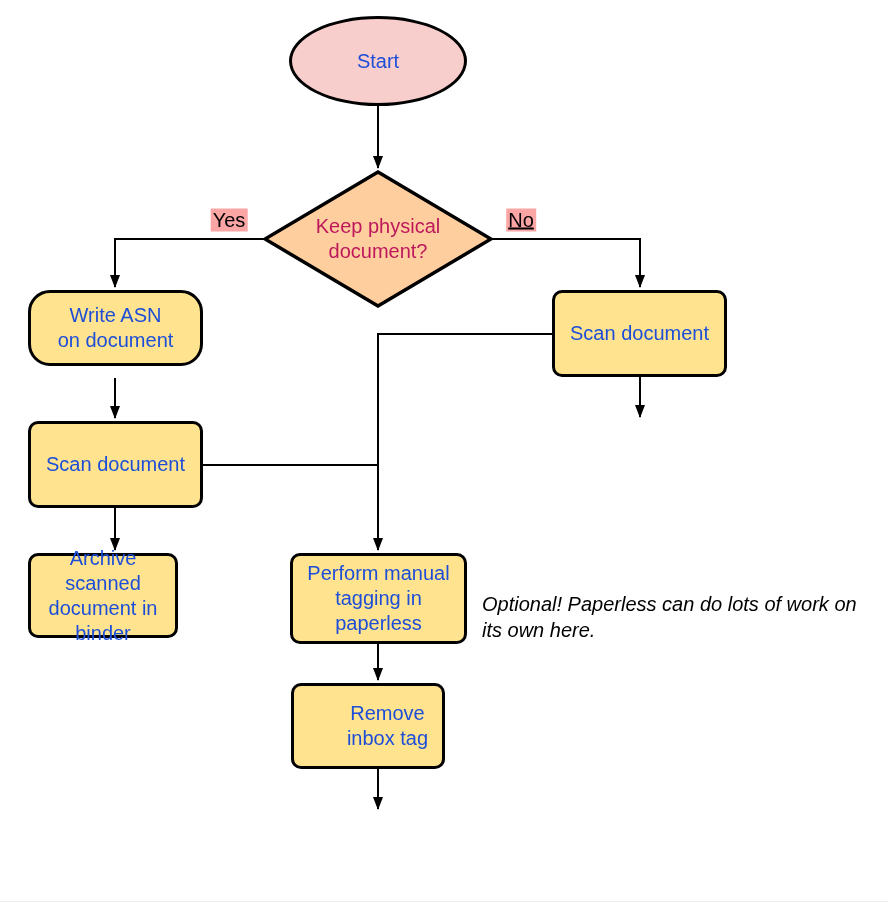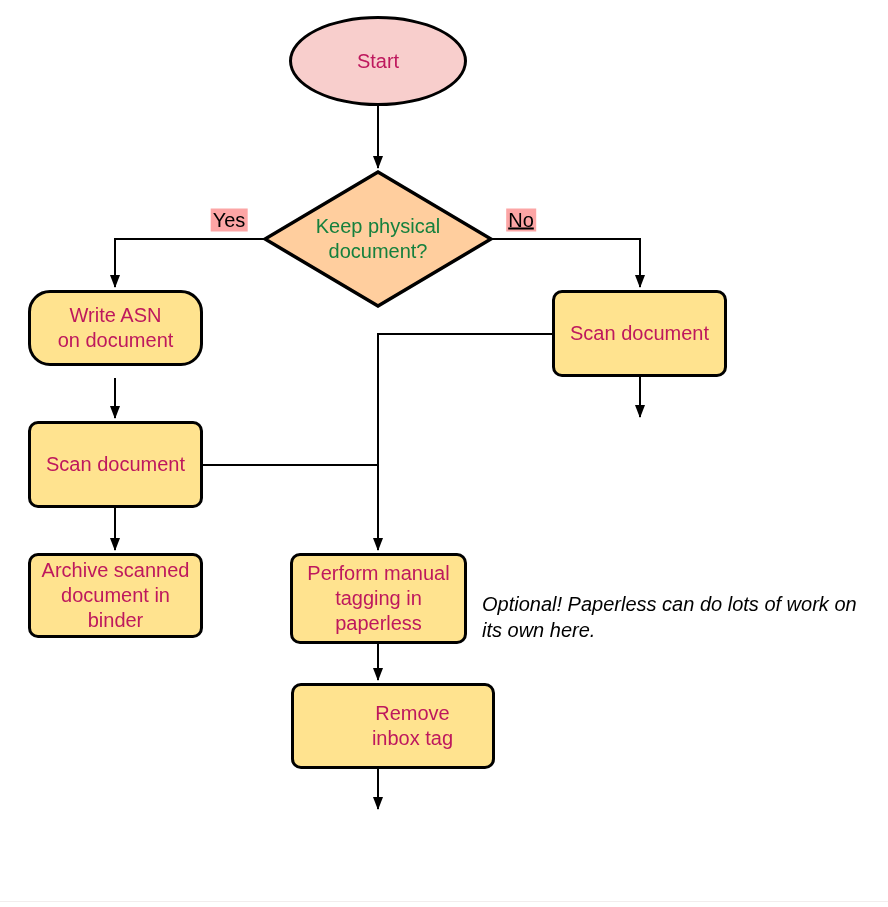--- a/index.html
+++ b/index.html
@@ -21,21 +21,21 @@
     width: 888px;
     height: 907px;
   }
   .node {
     position: absolute;
     display: flex;
     align-items: center;
     justify-content: center;
     box-sizing: border-box;
     text-align: center;
-    color: #be185d;
+    color: #1d4ed8;
     font-size: 20px;
     line-height: 25px;
     white-space: pre-line;
   }
   .terminal {
     background: #f8cecc;
     border: 3.5px solid #000000;
     border-radius: 50%;
   }
   .process {
@@ -46,21 +46,21 @@
   .decision-wrap {
     position: absolute;
   }
   .decision-label {
     position: absolute;
     left: 0; top: 0; right: 0; bottom: 0;
     display: flex;
     align-items: center;
     justify-content: center;
     text-align: center;
-    color: #15803d;
+    color: #be185d;
     font-size: 20px;
     line-height: 25px;
     white-space: pre-line;
   }
   .edge-label {
     position: absolute;
     transform: translate(-50%, -50%);
     color: #000000;
     font-size: 20px;
     background: #fca5a5;
@@ -124,38 +124,38 @@
 
   <div class="node process" style="left:28px; top:290px; width:175px; height:76px;border-radius:22px;">
     <span>Write ASN
 on document</span>
   </div>
 
   <div class="node process" style="left:28px; top:421px; width:175px; height:87px;">
     <span>Scan document</span>
   </div>
 
-  <div class="node process" style="left:28px; top:553px; width:175px; height:85px;">
+  <div class="node process" style="left:28px; top:553px; width:150px; height:85px;">
     <span>Archive scanned
 document in
 binder</span>
   </div>
 
   <div class="node process" style="left:552px; top:290px; width:175px; height:87px;">
     <span>Scan document</span>
   </div>
 
 
   <div class="node process" style="left:290px; top:553px; width:177px; height:91px;">
     <span>Perform manual
 tagging in
 paperless</span>
   </div>
 
-  <div class="node process" style="left:291px; top:683px; width:204px; height:86px;padding-left:39px;">
+  <div class="node process" style="left:291px; top:683px; width:154px; height:86px;padding-left:39px;">
     <span>Remove
 inbox tag</span>
   </div>
 
 
   <div class="edge-label" style="left:229px; top:220px;">Yes</div>
   <div class="edge-label" style="left:521px; top:220px;text-decoration:underline;">No</div>
 
   <div class="note">Optional! Paperless can do lots of work on
 its own here.</div>

